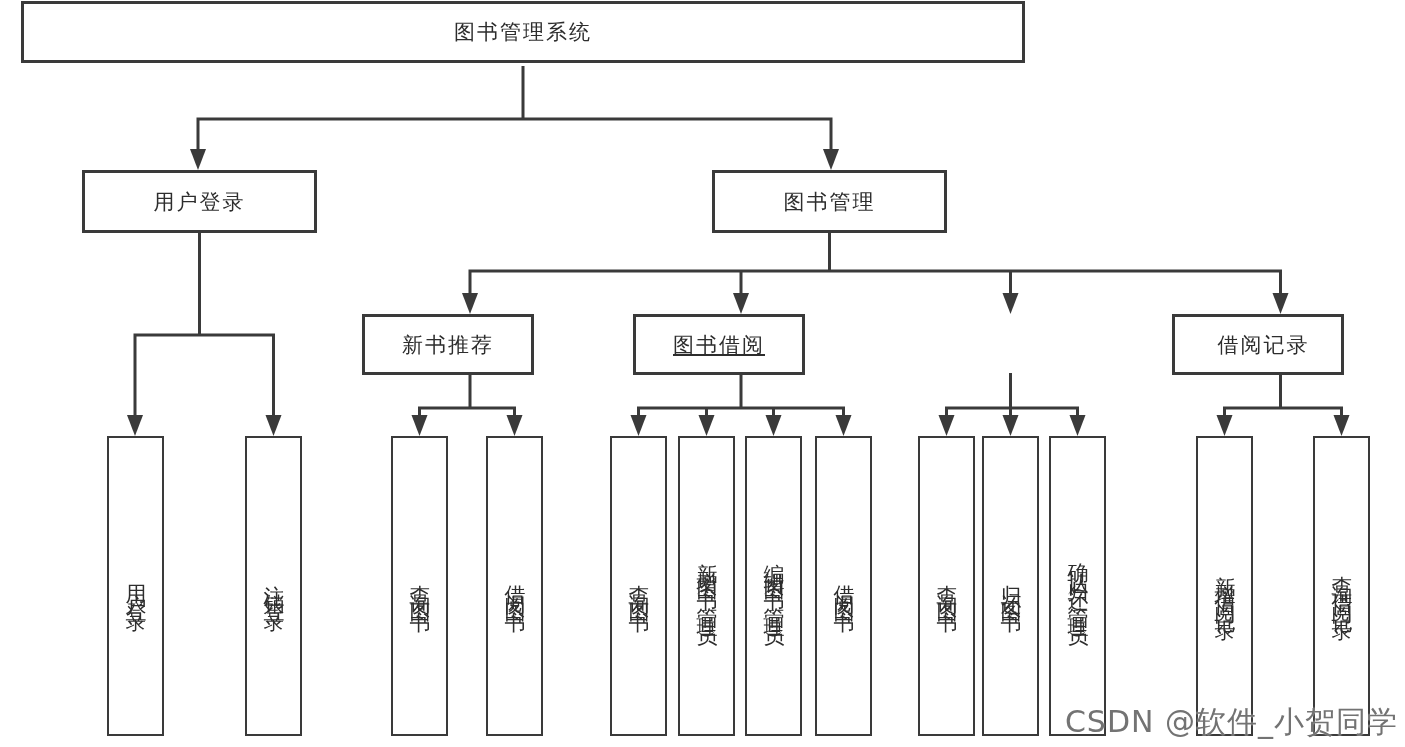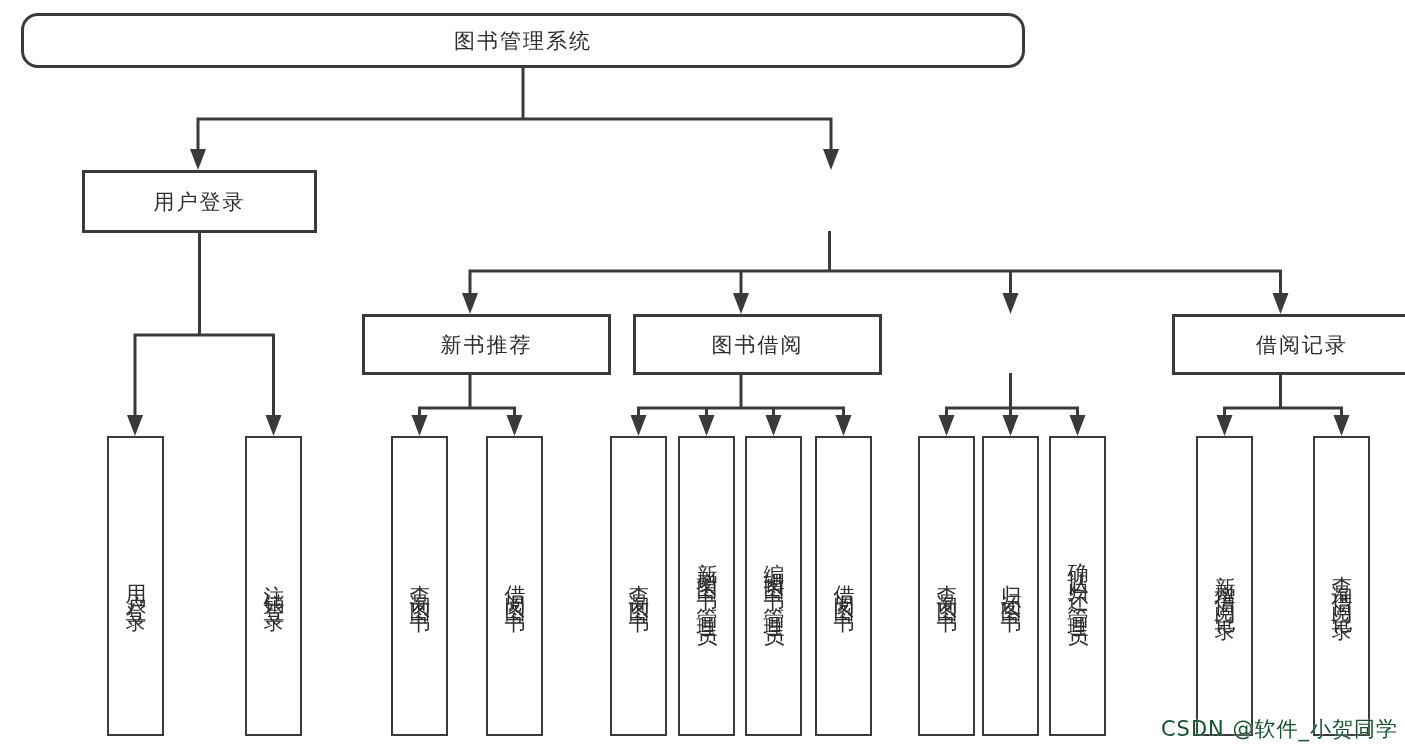--- a/index.html
+++ b/index.html
@@ -14,39 +14,39 @@
   .node {
     position:absolute;
     border:3px solid #3a3a3a;
     background:#ffffff;
     display:flex; align-items:center; justify-content:center;
     color:#2d2d2d;
     font-size:21px;
     letter-spacing:2px;
     white-space:nowrap;
   }
-  .root { left:21px; top:13px; width:1004px; height:55px;border-radius:17px; }
+  .root { left:21px; top:1px; width:1004px; height:62px; }
   .l2   { top:170px; width:235px; height:63px; }
-  .l3   { top:314px; width:249px; height:61px; }
+  .l3   { top:314px; width:172px; height:61px; }
   .leaf { top:436px; width:57px; height:300px; border-width:2.5px; }
   .leaf .vtext {
     writing-mode:vertical-rl;
     text-orientation:mixed;
     letter-spacing:9px;
     line-height:1;
     font-size:21px;
     color:#2d2d2d;
     white-space:nowrap;
   }
   .watermark {
     position:absolute;
     right:7px; bottom:4px;
-    font-size:21px;
+    font-size:30px;
     letter-spacing:1px;
-    color:#14532d;
+    color:#737373;
     z-index:5;
     text-shadow:0 0 2px rgba(255,255,255,0.85);
   }
 </style>
 </head>
 <body>
 
 <div class="canvas">
 
   <svg class="connectors" viewBox="0 0 1405 747" xmlns="http://www.w3.org/2000/svg">
@@ -93,23 +93,24 @@
       <polygon points="1002.5,415 1018.5,415 1010.5,436"></polygon>
       <polygon points="1069.5,415 1085.5,415 1077.5,436"></polygon>
       <polygon points="1216.5,415 1232.5,415 1224.5,436"></polygon>
       <polygon points="1333.5,415 1349.5,415 1341.5,436"></polygon>
     </g>
   </svg>
 
   <div class="node root">图书管理系统</div>
 
   <div class="node l2" style="left:82px;">用户登录</div>
+  <div class="node l2" style="left:712px;">图书管理</div>
 
   <div class="node l3" style="left:362px;">新书推荐</div>
-  <div class="node l3" style="left:633px;">图书借阅</div>
+  <div class="node l3" style="left:633px;text-decoration:underline;">图书借阅</div>
   <div class="node l3" style="left:1172px;padding-left:11px;">借阅记录</div>
 
   <div class="node leaf" style="left:107px;">
     <span class="vtext">用户登录</span>
   </div>
   <div class="node leaf" style="left:245px;">
     <span class="vtext">注销登录</span>
   </div>
 
   <div class="node leaf" style="left:391px;">

